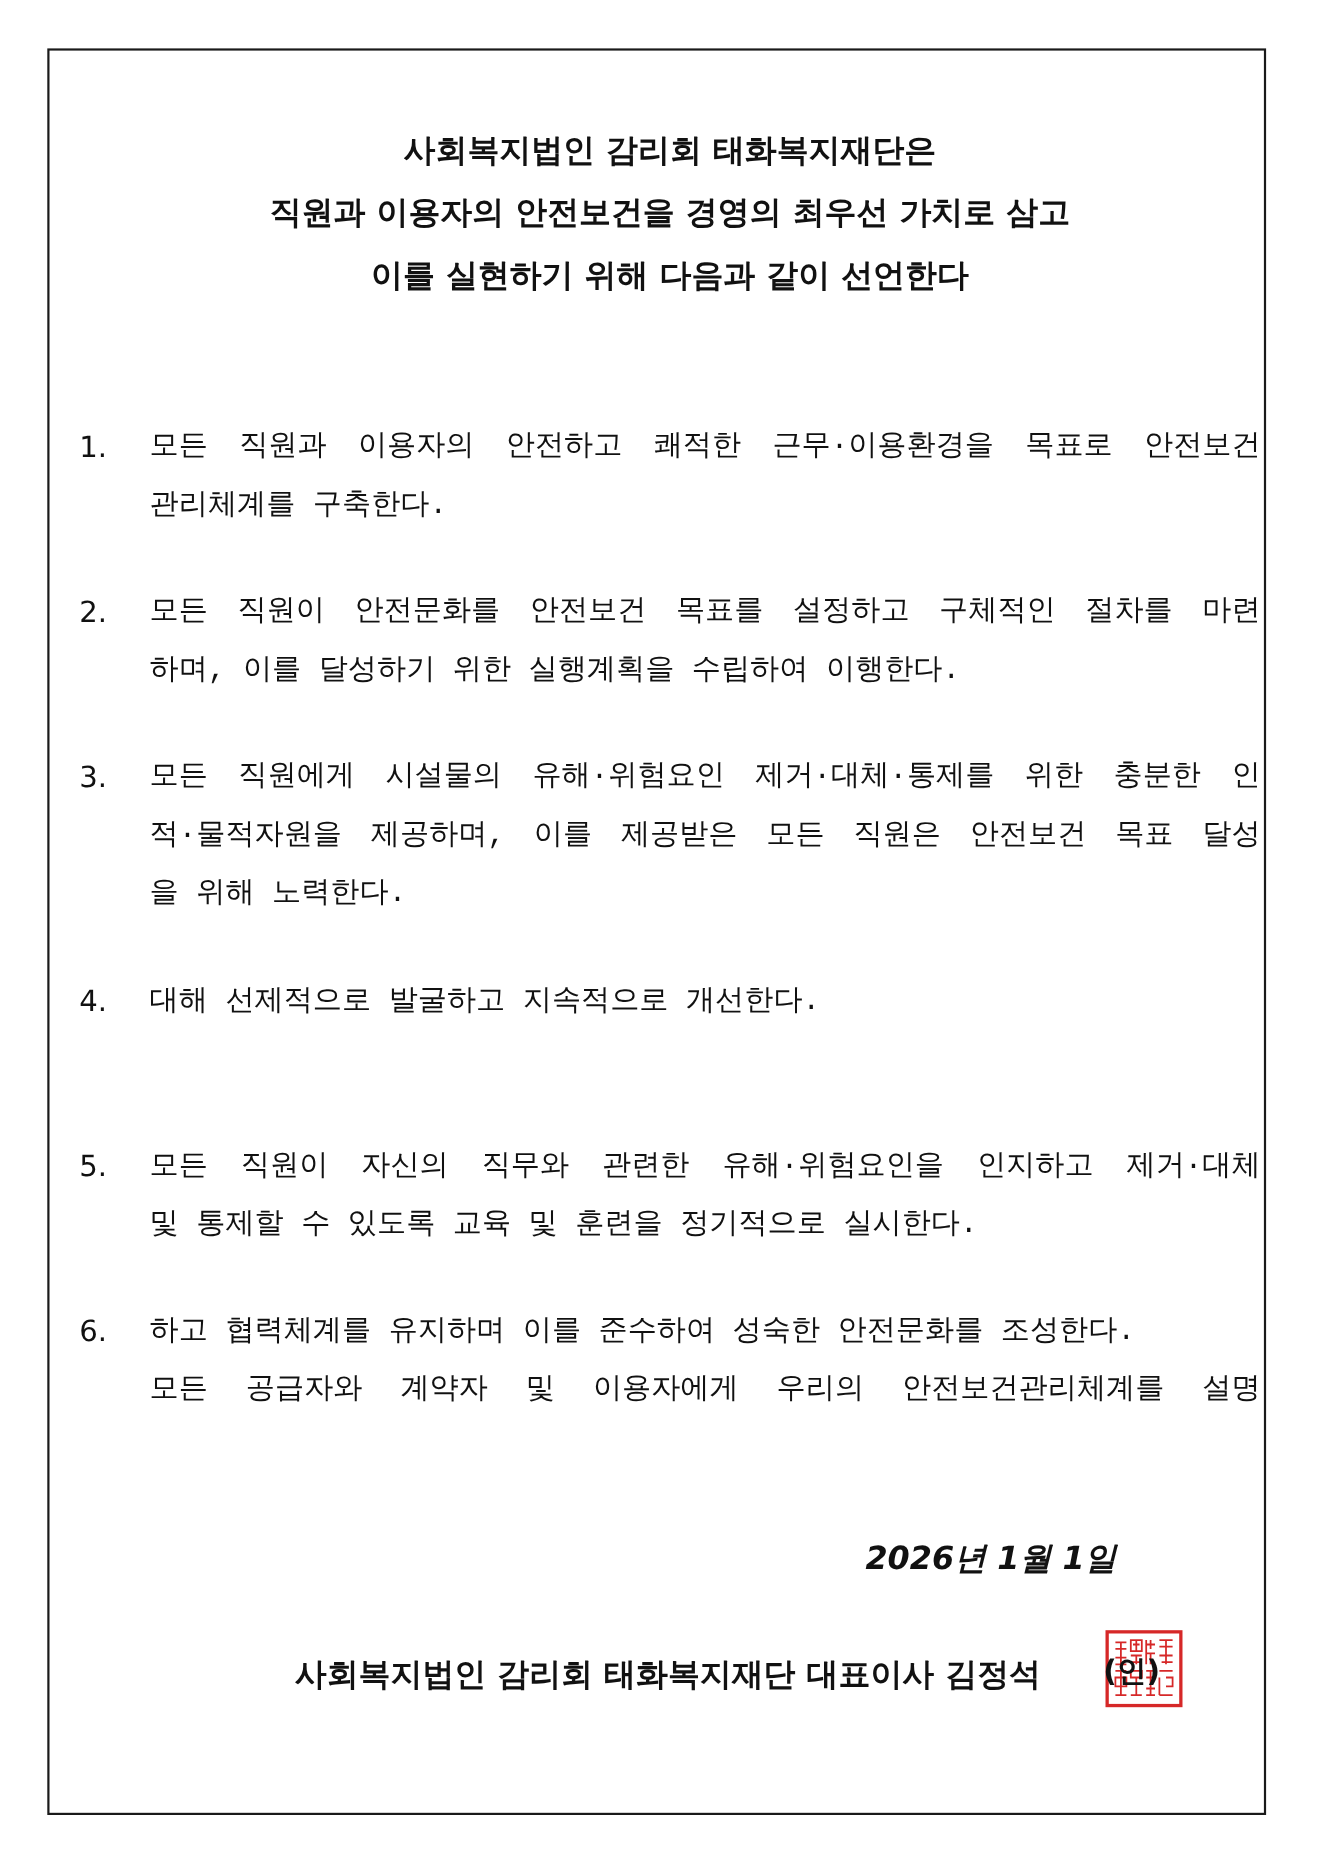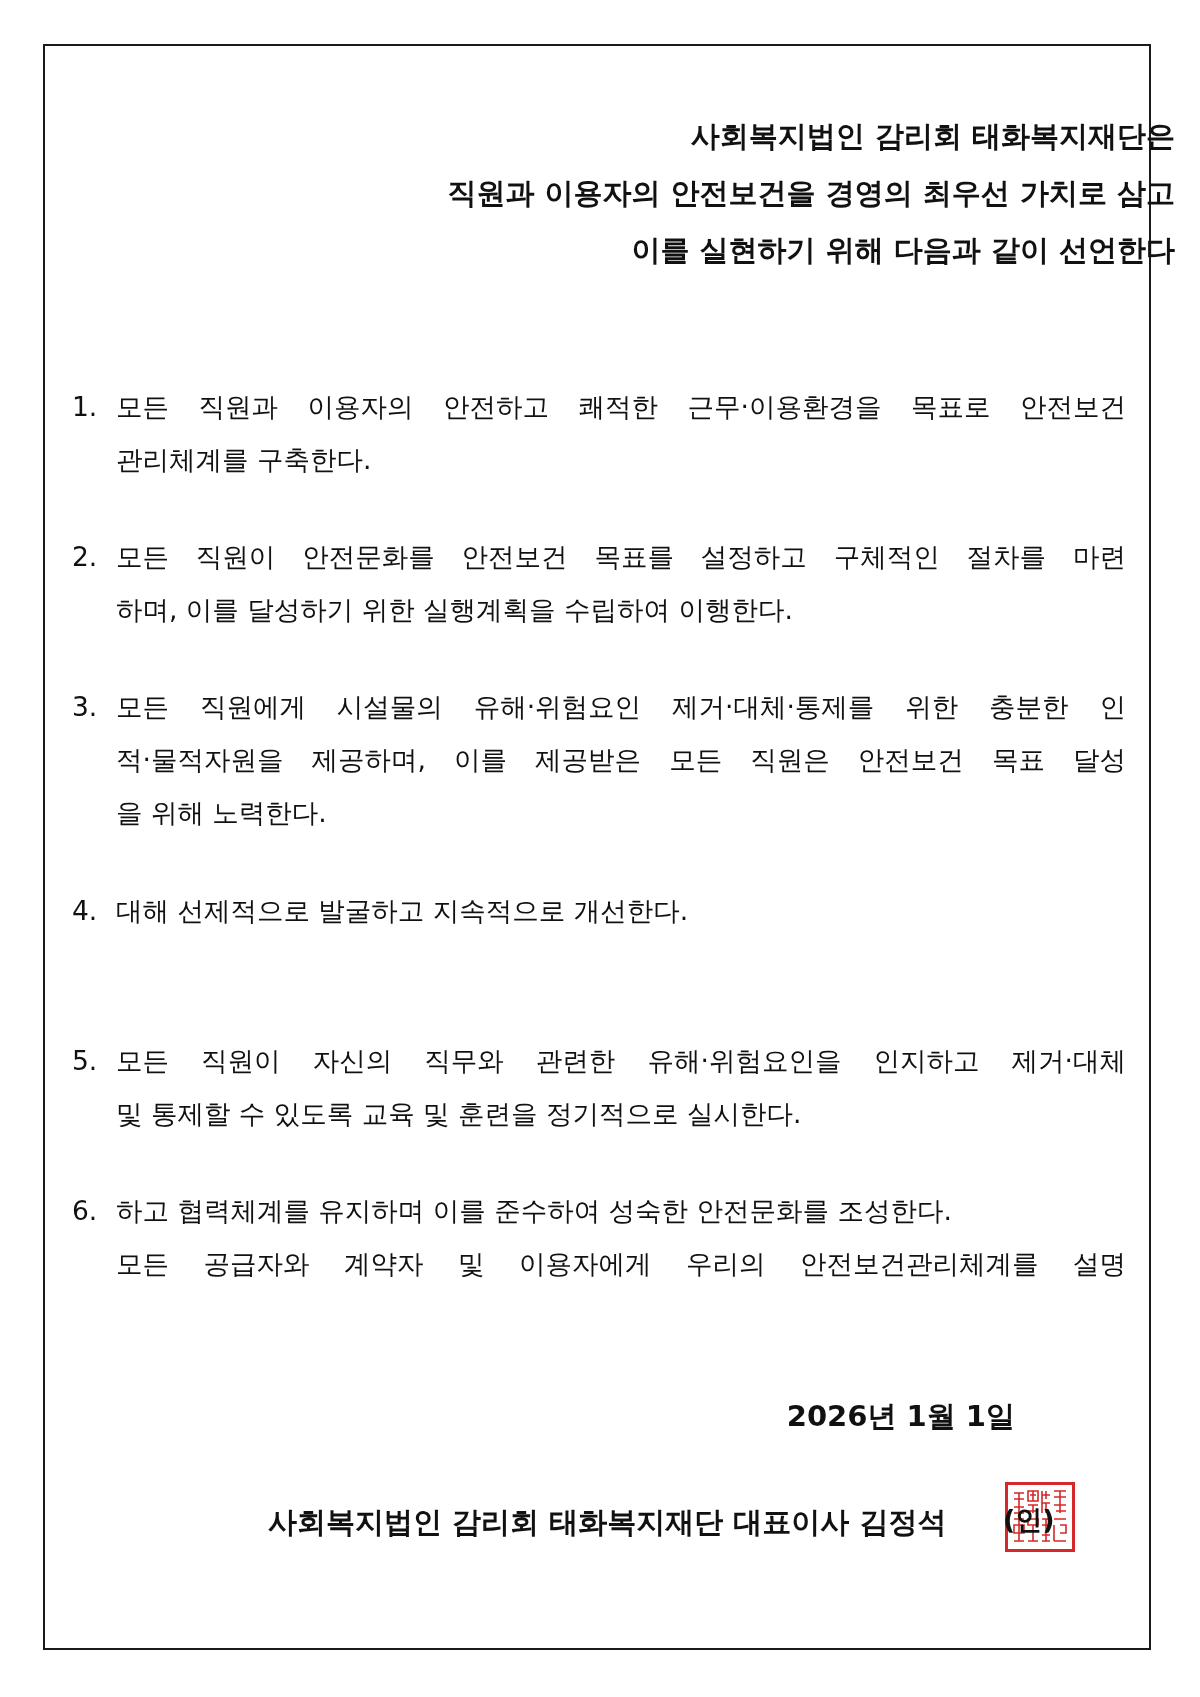--- a/index.html
+++ b/index.html
@@ -22,21 +22,21 @@
       width: 1108px;
       height: 1606px;
       border: 2px solid #1a1a1a;
       box-sizing: border-box;
     }
     .heading {
       position: absolute;
       left: 43px;
       width: 1132px;
       top: 108px;
-      text-align: right;
+      text-align: center;
       font-weight: bold;
       font-size: 29px;
       line-height: 57px;
       letter-spacing: 0px;
     }
     .heading .hline {
       display: block;
       white-space: nowrap;
     }
     .items {
@@ -54,36 +54,38 @@
     }
     .item .num {
       position: absolute;
       left: 0;
       top: 0;
       width: 44px;
     }
     .item .line {
       display: block;
       white-space: nowrap;
-      margin-left: 44px;
+      margin-left: 64px;
       text-align: justify;
       text-align-last: justify;
       width: 1010px;
+      font-family: Liberation Mono, monospace;
     }
     .item .line.last {
       text-align-last: left;
     }
     .date {
       position: absolute;
       right: 185px;
       top: 1396px;
       font-weight: bold;
       font-size: 29px;
       line-height: 40px;
       white-space: nowrap;
+      font-style: italic;
     }
     .signature {
       position: absolute;
       left: 268px;
       top: 1502px;
       font-weight: bold;
       font-size: 29px;
       line-height: 40px;
       white-space: nowrap;
     }

